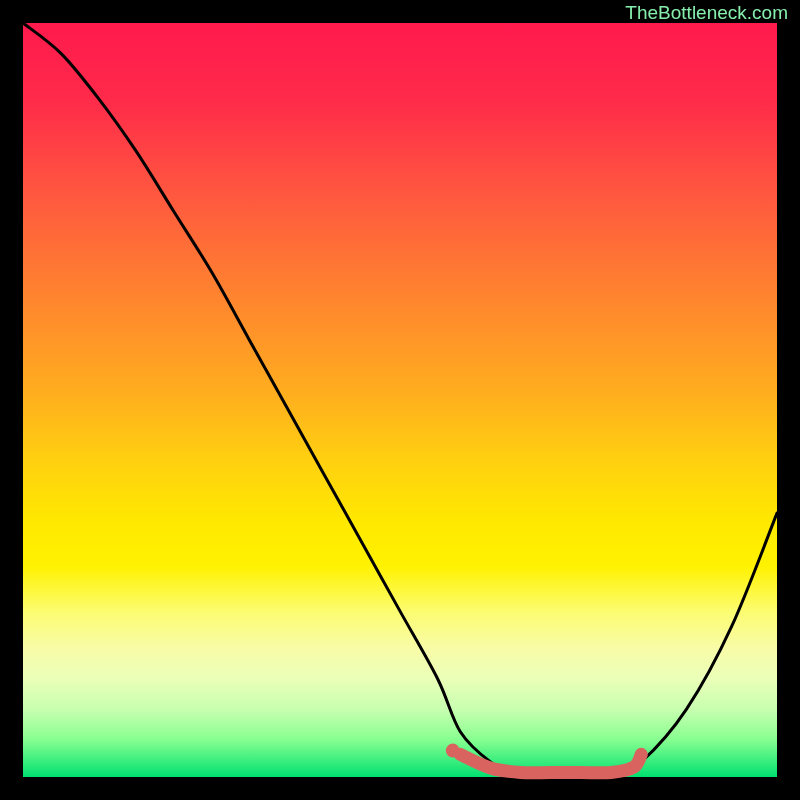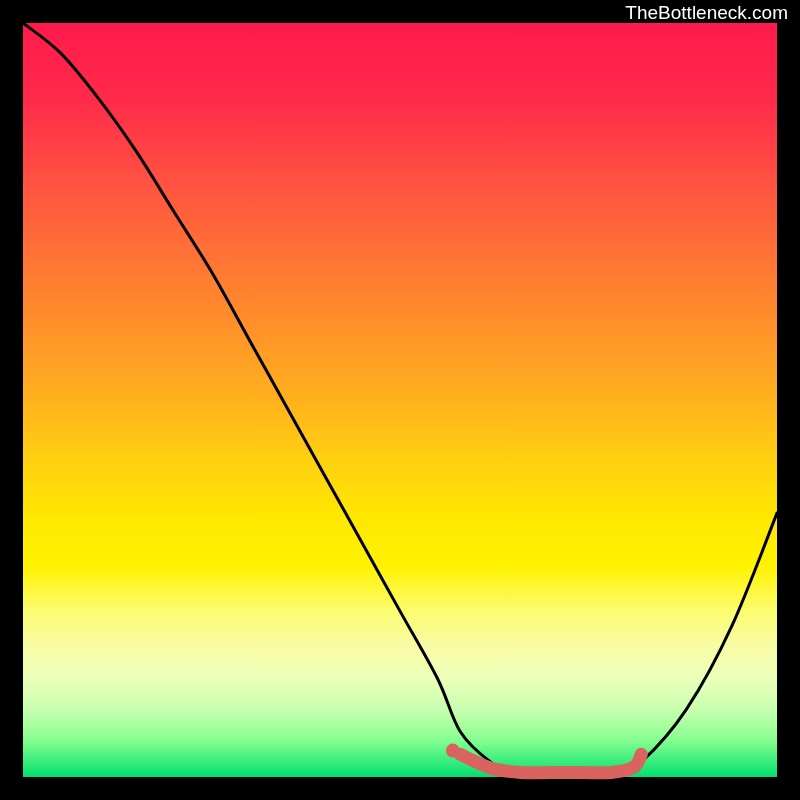--- a/index.html
+++ b/index.html
@@ -31,21 +31,21 @@
       #eaffb8 87%,
       #c8ffb0 91%,
       #88ff90 95%,
       #00e070 100%
     );
   }
   .watermark {
     position: absolute;
     top: 2px;
     right: 12px;
-    color: #ffffff;
+    color: #86efac;
     font-size: 19px;
     font-weight: 400;
     z-index: 10;
   }
   .curve-svg {
     position: absolute;
     left: 0;
     top: 0;
     width: 800px;
     height: 800px;

